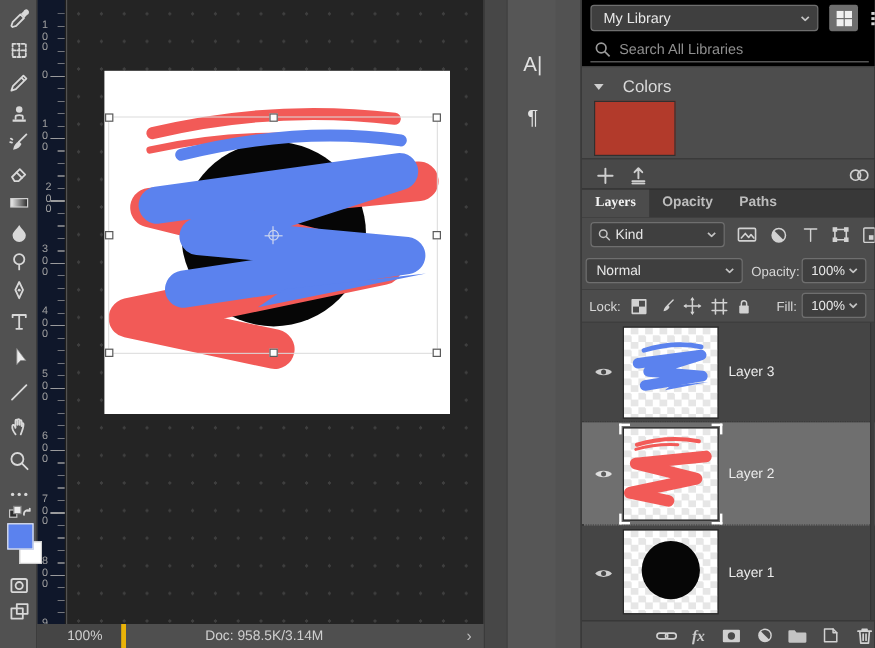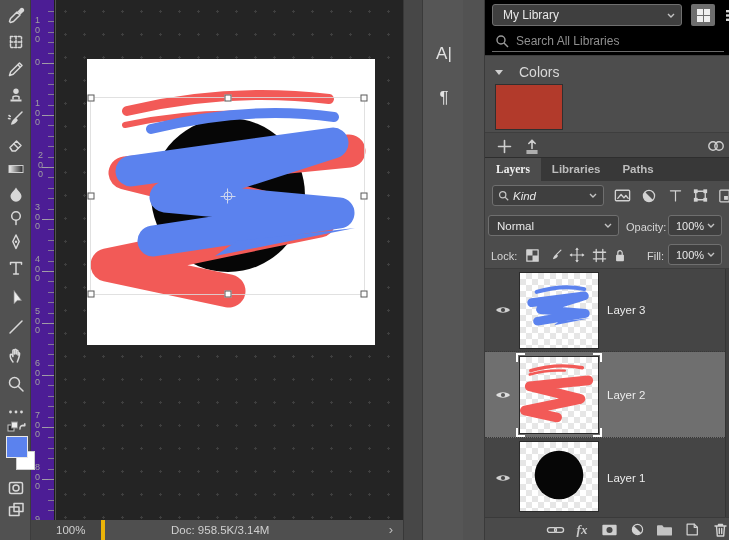--- a/index.html
+++ b/index.html
@@ -10,21 +10,21 @@
   
   .toolbar{position:absolute;left:0;top:0;width:31px;height:540px;background:#515151;border-right:1px solid #3c3c3c;z-index:5;}
   .tool{position:absolute;left:5px;width:22px;height:22px;display:flex;align-items:center;justify-content:center;cursor:pointer;}
   .tool svg{width:20px;height:20px;}
   .tool .st{stroke:#d8d8d8;stroke-width:1.5;fill:none;stroke-linecap:round;stroke-linejoin:round;}
   .tool .fl{fill:#d8d8d8;}
   .fg-swatch{position:absolute;left:6px;top:436px;width:22px;height:22px;border:1px solid #e9e9e9;background:var(--fg-color,#5b82ee);z-index:2;}
   .bg-swatch{position:absolute;left:16px;top:451px;width:19px;height:19px;border:1px solid #cfcfcf;background:var(--bg-color,#fff);z-index:1;}
 
   
-  .ruler{position:absolute;left:31px;top:0;width:24px;height:520px;background:#4c1d95;border-right:1px solid #1e1e1e;overflow:hidden;z-index:4;}
+  .ruler{position:absolute;left:31px;top:0;width:24px;height:520px;background:#0f172a;border-right:1px solid #1e1e1e;overflow:hidden;z-index:4;}
   .ruler::after{content:'';position:absolute;right:0;top:11px;bottom:0;width:6px;
     background:repeating-linear-gradient(to bottom,rgba(150,150,150,.75) 0 1px,transparent 1px 10.4px);}
   .ruler::before{content:'';position:absolute;right:0;top:63px;bottom:0;width:12px;
     background:repeating-linear-gradient(to bottom,rgba(170,170,170,.9) 0 1px,transparent 1px 52px);}
   .rlabel{position:absolute;left:4px;width:8px;color:#a0a0a0;font-size:9px;line-height:9.5px;word-break:break-all;text-align:left;}
 
   
   .canvas{position:absolute;left:56px;top:0;width:347px;height:520px;background-color:#242424;
     background-image:radial-gradient(rgba(95,95,95,.45) 1px,transparent 1.3px);background-size:19px 23px;z-index:1;}
   .artboard{position:absolute;left:31px;top:59px;width:288px;height:286px;background:#fff;}
@@ -74,21 +74,21 @@
   .lib-footer{position:absolute;left:0;top:132px;width:266px;height:26px;background:#484848;border-top:1px solid #3e3e3e;border-bottom:1px solid #2e2e2e;}
   .lfi{position:absolute;top:4px;width:18px;height:18px;display:flex;align-items:center;justify-content:center;cursor:pointer;}
   .lfi .st{stroke:#cfcfcf;stroke-width:1.6;fill:none;stroke-linecap:round;stroke-linejoin:round;}
 
   .tabsbar{position:absolute;left:0;top:158px;width:266px;height:23px;background:#383838;display:flex;align-items:stretch;}
   .tab{padding:0 11px;line-height:23px;font-weight:bold;font-size:11.5px;color:#bdbdbd;cursor:pointer;}
   .tab.active{background:#4c4c4c;color:#f2f2f2;font-family:Liberation Serif, serif;}
   .hamb{position:absolute;right:6px;top:4px;cursor:pointer;}
 
   .filterrow{position:absolute;left:0;top:181px;width:266px;height:29px;background:#4c4c4c;}
-  .kind-select{left:7px;top:4px;width:112px;height:21px;font-size:11.5px;padding-left:5px;gap:4px;font-style:italic;}
+  .kind-select{left:7px;top:4px;width:112px;height:21px;font-size:11.5px;padding-left:5px;gap:4px;}
   .fbtn{position:absolute;top:4px;width:22px;height:21px;display:flex;align-items:center;justify-content:center;cursor:pointer;}
   .fbtn .st,.lockrow .st,.pfi .st{stroke:#d2d2d2;stroke-width:1.4;fill:none;stroke-linecap:round;stroke-linejoin:round;}
   .fbtn .fl,.lockrow .fl,.pfi .fl{fill:#d2d2d2;}
   .toggle{position:absolute;left:246px;top:3px;width:13px;height:22px;border-radius:7px;background:#3a3a3a;border:1px solid #909090;cursor:pointer;}
   .toggle .knob{position:absolute;left:1.5px;top:1.5px;width:8px;height:8px;border-radius:50%;background:#f2f2f2;}
 
   .blendrow{position:absolute;left:0;top:210px;width:266px;height:31px;background:#4c4c4c;}
   .blend-select{left:3px;top:5px;width:131px;height:21px;font-size:11.5px;padding-left:8px;}
   .lbl{position:absolute;color:#d6d6d6;font-size:11px;}
   .pct-select{top:5px;width:54px;height:21px;font-size:11px;padding-left:7px;}
@@ -367,21 +367,21 @@
       </div>
       <div class="lfi" style="left:246px">
         <svg width="15" height="16" viewBox="0 0 15 16">
             <path class="st" d="M2 4 h11 M5.5 4 V2.5 h4 V4 M3.5 4 l.8 10 h6.4 l.8-10 M6.3 6.5 v5 M8.7 6.5 v5" stroke-width="1.2"></path>
           </svg>
       </div>
     </div>
 
     <div class="tabsbar">
       <div class="tab active">Layers</div>
-      <div class="tab">Libraries</div>
+      <div class="tab">Opacity</div>
       <div class="tab">Paths</div>
       <div class="hamb">
         <svg width="16" height="14" viewBox="0 0 16 14">
             <rect x="0" y="1" width="16" height="1.8" fill="#cfcfcf"></rect>
             <rect x="0" y="4.7" width="16" height="1.8" fill="#cfcfcf"></rect>
             <rect x="0" y="8.4" width="16" height="1.8" fill="#cfcfcf"></rect>
             <rect x="0" y="12" width="16" height="1.8" fill="#cfcfcf"></rect>
           </svg>
       </div>
     </div>

